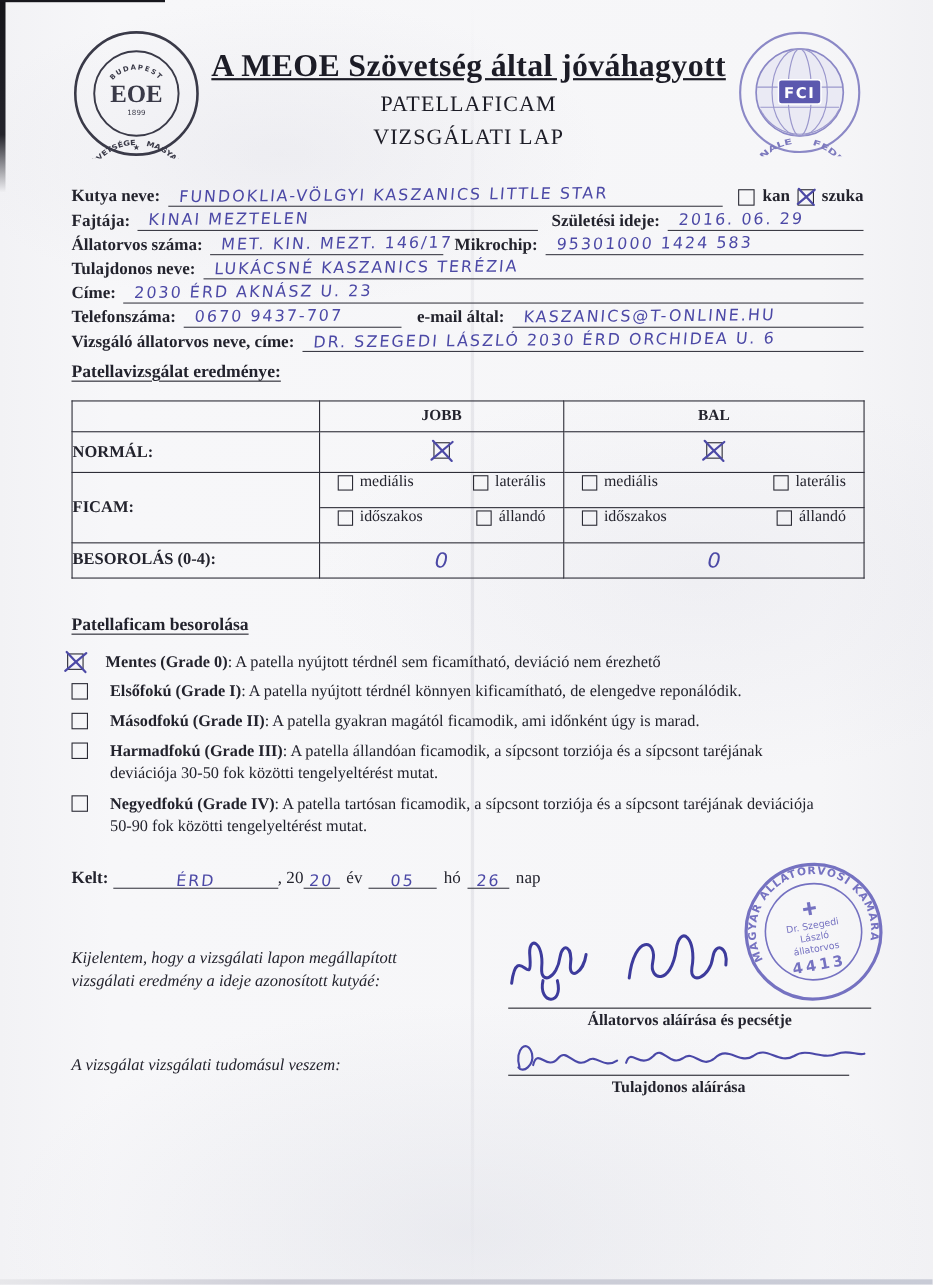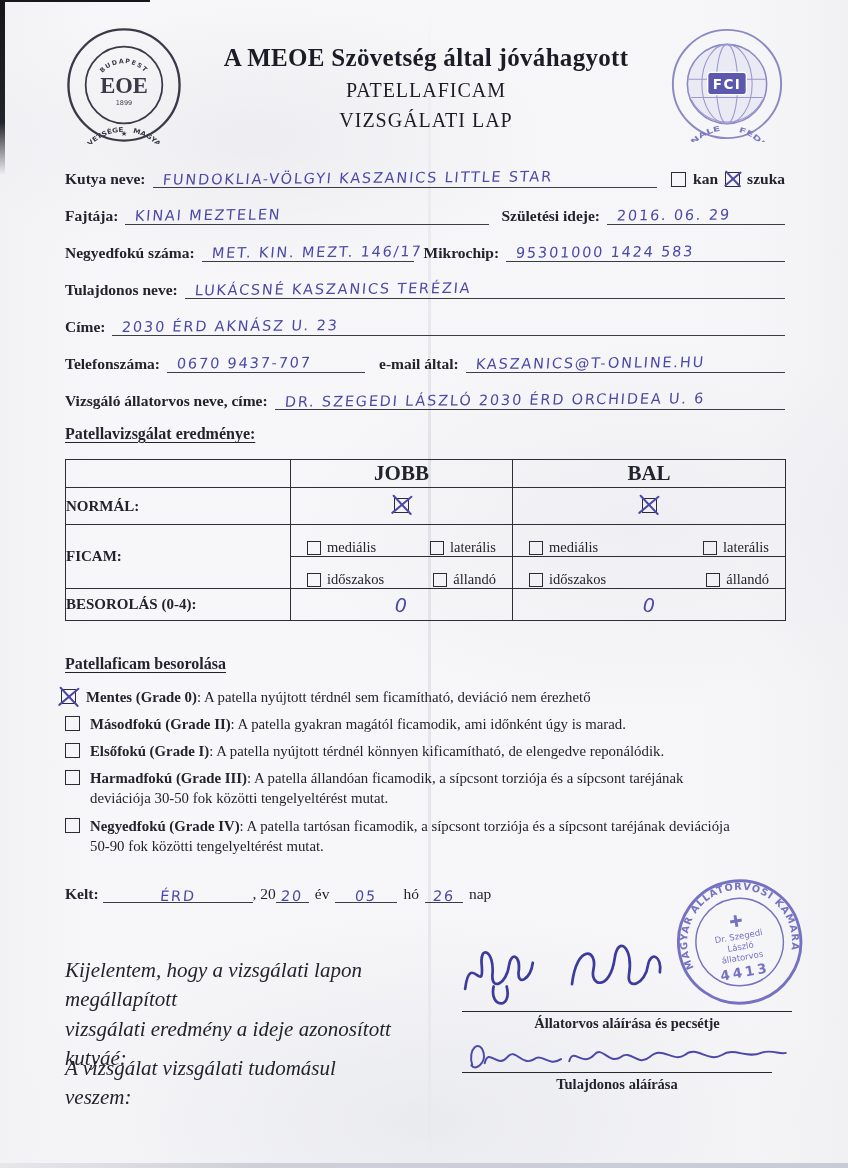--- a/index.html
+++ b/index.html
@@ -17,27 +17,27 @@
   .edge-left{position:absolute;left:0;top:0;width:5px;height:175px;background:linear-gradient(180deg,#141419 0%,#24242c 70%,rgba(40,40,48,0) 100%);}
   .edge-top{position:absolute;left:0;top:0;width:150px;height:2px;background:#17171d;}
   .edge-bottom{position:absolute;left:0;bottom:0;width:100%;height:5px;background:linear-gradient(90deg,#e7e7ea 0%,#cfcfd8 30%,#c8cbd6 100%);}
   .crease-v{position:absolute;top:0;left:428px;width:3px;height:100%;background:linear-gradient(180deg,transparent,rgba(190,190,200,.35) 40%,rgba(190,190,200,.25) 80%,transparent);}
 
   .content{position:relative;padding:26px 63px 0 65px;}
 
   
   .hdr{display:flex;align-items:flex-start;justify-content:space-between;}
   .hdr .title{flex:1;text-align:center;padding-top:18px;color:#1c1c26;}
-  .t1{font-size:25px;font-weight:bold;letter-spacing:.3px;}
+  .t1{font-size:29px;font-weight:bold;letter-spacing:.3px;text-decoration:underline;}
   .t2,.t3{font-size:20px;font-weight:normal;letter-spacing:1px;margin-top:7px;}
   .logo{flex:none;}
 
   
   .fields{margin-top:22px;font-size:15.5px;}
-  .frow{display:flex;align-items:flex-end;margin-bottom:15px;}
+  .frow{display:flex;align-items:flex-end;}
   .flabel{font-weight:bold;white-space:nowrap;padding-right:7px;}
   .fline{position:relative;border-bottom:1.5px solid #3c3c46;height:21px;flex:1;}
   .fline.fixed{flex:none;}
   .hw{
     font-family:"DejaVu Sans",sans-serif;color:#4c49a6;letter-spacing:1.8px;
     transform:skewX(-5deg) rotate(-.5deg);display:inline-block;font-size:14.5px;white-space:nowrap;
   }
   .fline .hw{position:absolute;left:10px;bottom:1px;}
   .sexbox{flex:none;display:flex;align-items:center;gap:7px;margin-left:14px;font-weight:bold;}
   .cb{position:relative;display:inline-block;width:13px;height:13px;border:1.7px solid #2b2b35;vertical-align:-2px;background:transparent;flex:none;}
@@ -48,42 +48,42 @@
   .xmark.big::before,.xmark.big::after{width:27px;height:2.4px;}
 
   
   .sectitle{font-size:16px;font-weight:bold;text-decoration:underline;text-underline-offset:3px;margin-top:10px;}
 
   
   table.ptab{border-collapse:collapse;margin-top:16px;width:720px;table-layout:fixed;font-size:15px;}
   table.ptab col.c0{width:225px;} table.ptab col.c1{width:222px;} table.ptab col.c2{width:273px;}
   table.ptab td,table.ptab th{border:1.6px solid #2e2e38;padding:0;}
   td.noborder{border-top:none;border-left:none;background:transparent;}
-  th.colhead{height:27px;font-size:21px;font-weight:bold;text-align:center;}
+  th.colhead{height:27px;font-size:14px;font-weight:bold;text-align:center;}
   td.rowlbl{font-weight:bold;padding-left:9px;height:34px;}
   td.markcell{text-align:center;height:36px;}
   td.optcell{height:31px;}
-  .optwrap{display:flex;justify-content:space-between;padding:0 16px;align-items:flex-end;height:100%;}
+  .optwrap{display:flex;justify-content:space-between;padding:0 16px;align-items:flex-start;height:100%;}
   .opt{display:flex;align-items:center;gap:6px;font-size:14.5px;}
   td.zerocell{text-align:center;height:31px;}
   .hwzero{font-size:19px;letter-spacing:0;transform:rotate(8deg) skewX(-6deg);}
 
   
   .gitems{margin-top:14px;font-size:14.8px;}
-  .gitem{display:flex;gap:10px;margin-bottom:7px;line-height:1.36;}
+  .gitem{display:flex;gap:20px;margin-bottom:7px;line-height:1.36;}
   .gitem .cb{margin-top:2px;}
   .gname{font-weight:bold;}
 
   
   .bottom{position:relative;height:300px;margin-top:16px;}
   .keltline{position:absolute;left:65px;top:10px;display:flex;align-items:flex-end;font-size:15.5px;}
   .keltlbl{font-weight:bold;}
   .kline{position:relative;border-bottom:1.4px solid #3c3c46;height:20px;display:inline-block;}
   .kline .hw{position:absolute;bottom:-2px;left:50%;transform:translateX(-50%) skewX(-5deg);}
-  .decl{position:absolute;left:65px;font-style:italic;font-size:21px;line-height:1.4;width:340px;}
+  .decl{position:absolute;left:65px;font-style:italic;font-size:15px;line-height:1.4;width:340px;}
   .sigline{position:absolute;border-bottom:1.6px solid #26262e;}
   .sigcaption{position:absolute;font-weight:bold;font-size:14.5px;text-align:center;}
   .sigsvg{position:absolute;}
   .stampwrap{position:absolute;left:672px;top:2px;transform:rotate(-10deg);opacity:.92;}
 </style>
 </head>
 <body>
 
 <div class="scan">
   <div class="edge-left"></div>
@@ -155,21 +155,21 @@
         <span class="fline">
             <span class="hw">KINAI MEZTELEN</span>
           </span>
         <span class="flabel" style="margin-left:12px;">Születési ideje:</span>
         <span class="fline fixed" style="width:178px;">
             <span class="hw">2016. 06. 29</span>
           </span>
       </div>
 
       <div class="frow">
-        <span class="flabel">Negyedfokú száma:</span>
+        <span class="flabel">Állatorvos száma:</span>
         <span class="fline fixed" style="width:212px;">
             <span class="hw">MET. KIN. MEZT. 146/17</span>
           </span>
         <span class="flabel" style="margin-left:10px;">Mikrochip:</span>
         <span class="fline">
             <span class="hw">95301000 1424 583</span>
           </span>
       </div>
 
       <div class="frow">
@@ -286,25 +286,25 @@
       </table>
 
     <div class="sectitle" style="margin-top:34px;">Patellaficam besorolása</div>
     <div class="gitems">
       <div class="gitem">
         <span class="cb xmark big" style="margin-left:-4px;"></span>
         <span class="gtext"><span class="gname">Mentes (Grade 0)</span><span>: A patella nyújtott térdnél sem ficamítható, deviáció nem érezhető</span></span>
       </div>
       <div class="gitem">
         <span class="cb"></span>
+        <span class="gtext"><span class="gname">Elsőfokú (Grade I)</span><span>: A patella nyújtott térdnél könnyen kificamítható, de elengedve reponálódik.</span></span>
+      </div>
+      <div class="gitem">
+        <span class="cb"></span>
         <span class="gtext"><span class="gname">Másodfokú (Grade II)</span><span>: A patella gyakran magától ficamodik, ami időnként úgy is marad.</span></span>
-      </div>
-      <div class="gitem">
-        <span class="cb"></span>
-        <span class="gtext"><span class="gname">Elsőfokú (Grade I)</span><span>: A patella nyújtott térdnél könnyen kificamítható, de elengedve reponálódik.</span></span>
       </div>
       <div class="gitem">
         <span class="cb"></span>
         <span class="gtext" style="max-width:640px;"><span class="gname">Harmadfokú (Grade III)</span><span>: A patella állandóan ficamodik, a sípcsont torziója és a sípcsont taréjának deviációja 30-50 fok közötti tengelyeltérést mutat.</span></span>
       </div>
       <div class="gitem">
         <span class="cb"></span>
         <span class="gtext" style="max-width:640px;"><span class="gname">Negyedfokú (Grade IV)</span><span>: A patella tartósan ficamodik, a sípcsont torziója és a sípcsont taréjának deviációja 50-90 fok közötti tengelyeltérést mutat.</span></span>
       </div>
     </div>

